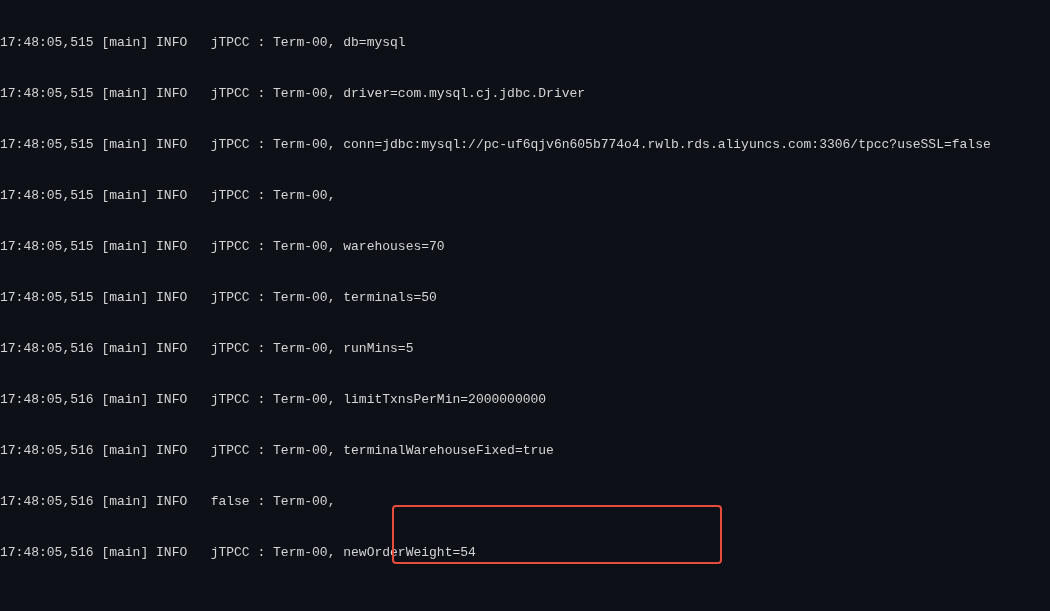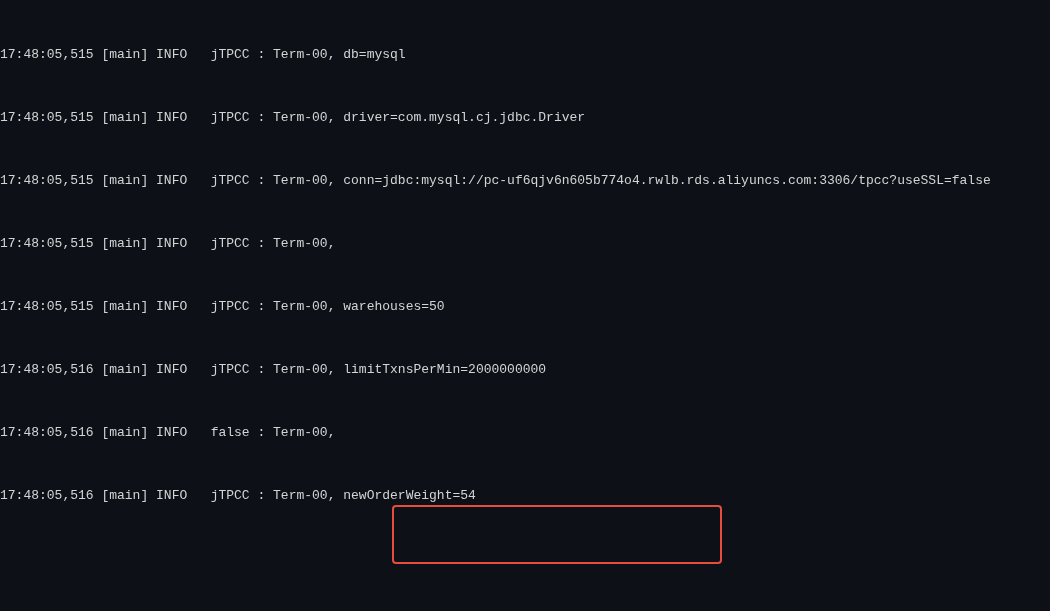--- a/index.html
+++ b/index.html
@@ -18,39 +18,41 @@
       height: 611px;
       overflow: hidden;
       position: relative;
     }
     .terminal {
       white-space: pre;
       position: relative;
     }
     .line {
       display: block;
-      margin-top: 12px;
     }
     .highlight-box {
       position: absolute;
       border: 2px solid #e74c3c;
       border-radius: 4px;
       pointer-events: none;
     }
   </style>
 </head>
 <body>
 
 <div class="terminal">
   <span class="line">17:48:05,515 [main] INFO   jTPCC : Term-00, db=mysql</span>
   <span class="line">17:48:05,515 [main] INFO   jTPCC : Term-00, driver=com.mysql.cj.jdbc.Driver</span>
   <span class="line">17:48:05,515 [main] INFO   jTPCC : Term-00, conn=jdbc:mysql://pc-uf6qjv6n605b774o4.rwlb.rds.aliyuncs.com:3306/tpcc?useSSL=false</span>
   <span class="line">17:48:05,515 [main] INFO   jTPCC : Term-00,</span>
-  <span class="line">17:48:05,515 [main] INFO   jTPCC : Term-00, warehouses=50</span>
+  <span class="line">17:48:05,515 [main] INFO   jTPCC : Term-00, warehouses=70</span>
+  <span class="line">17:48:05,515 [main] INFO   jTPCC : Term-00, terminals=50</span>
+  <span class="line">17:48:05,516 [main] INFO   jTPCC : Term-00, runMins=5</span>
   <span class="line">17:48:05,516 [main] INFO   jTPCC : Term-00, limitTxnsPerMin=2000000000</span>
+  <span class="line">17:48:05,516 [main] INFO   jTPCC : Term-00, terminalWarehouseFixed=true</span>
   <span class="line">17:48:05,516 [main] INFO   false : Term-00,</span>
   <span class="line">17:48:05,516 [main] INFO   jTPCC : Term-00, newOrderWeight=54</span>
   
   
   
   
   
   
   
   

